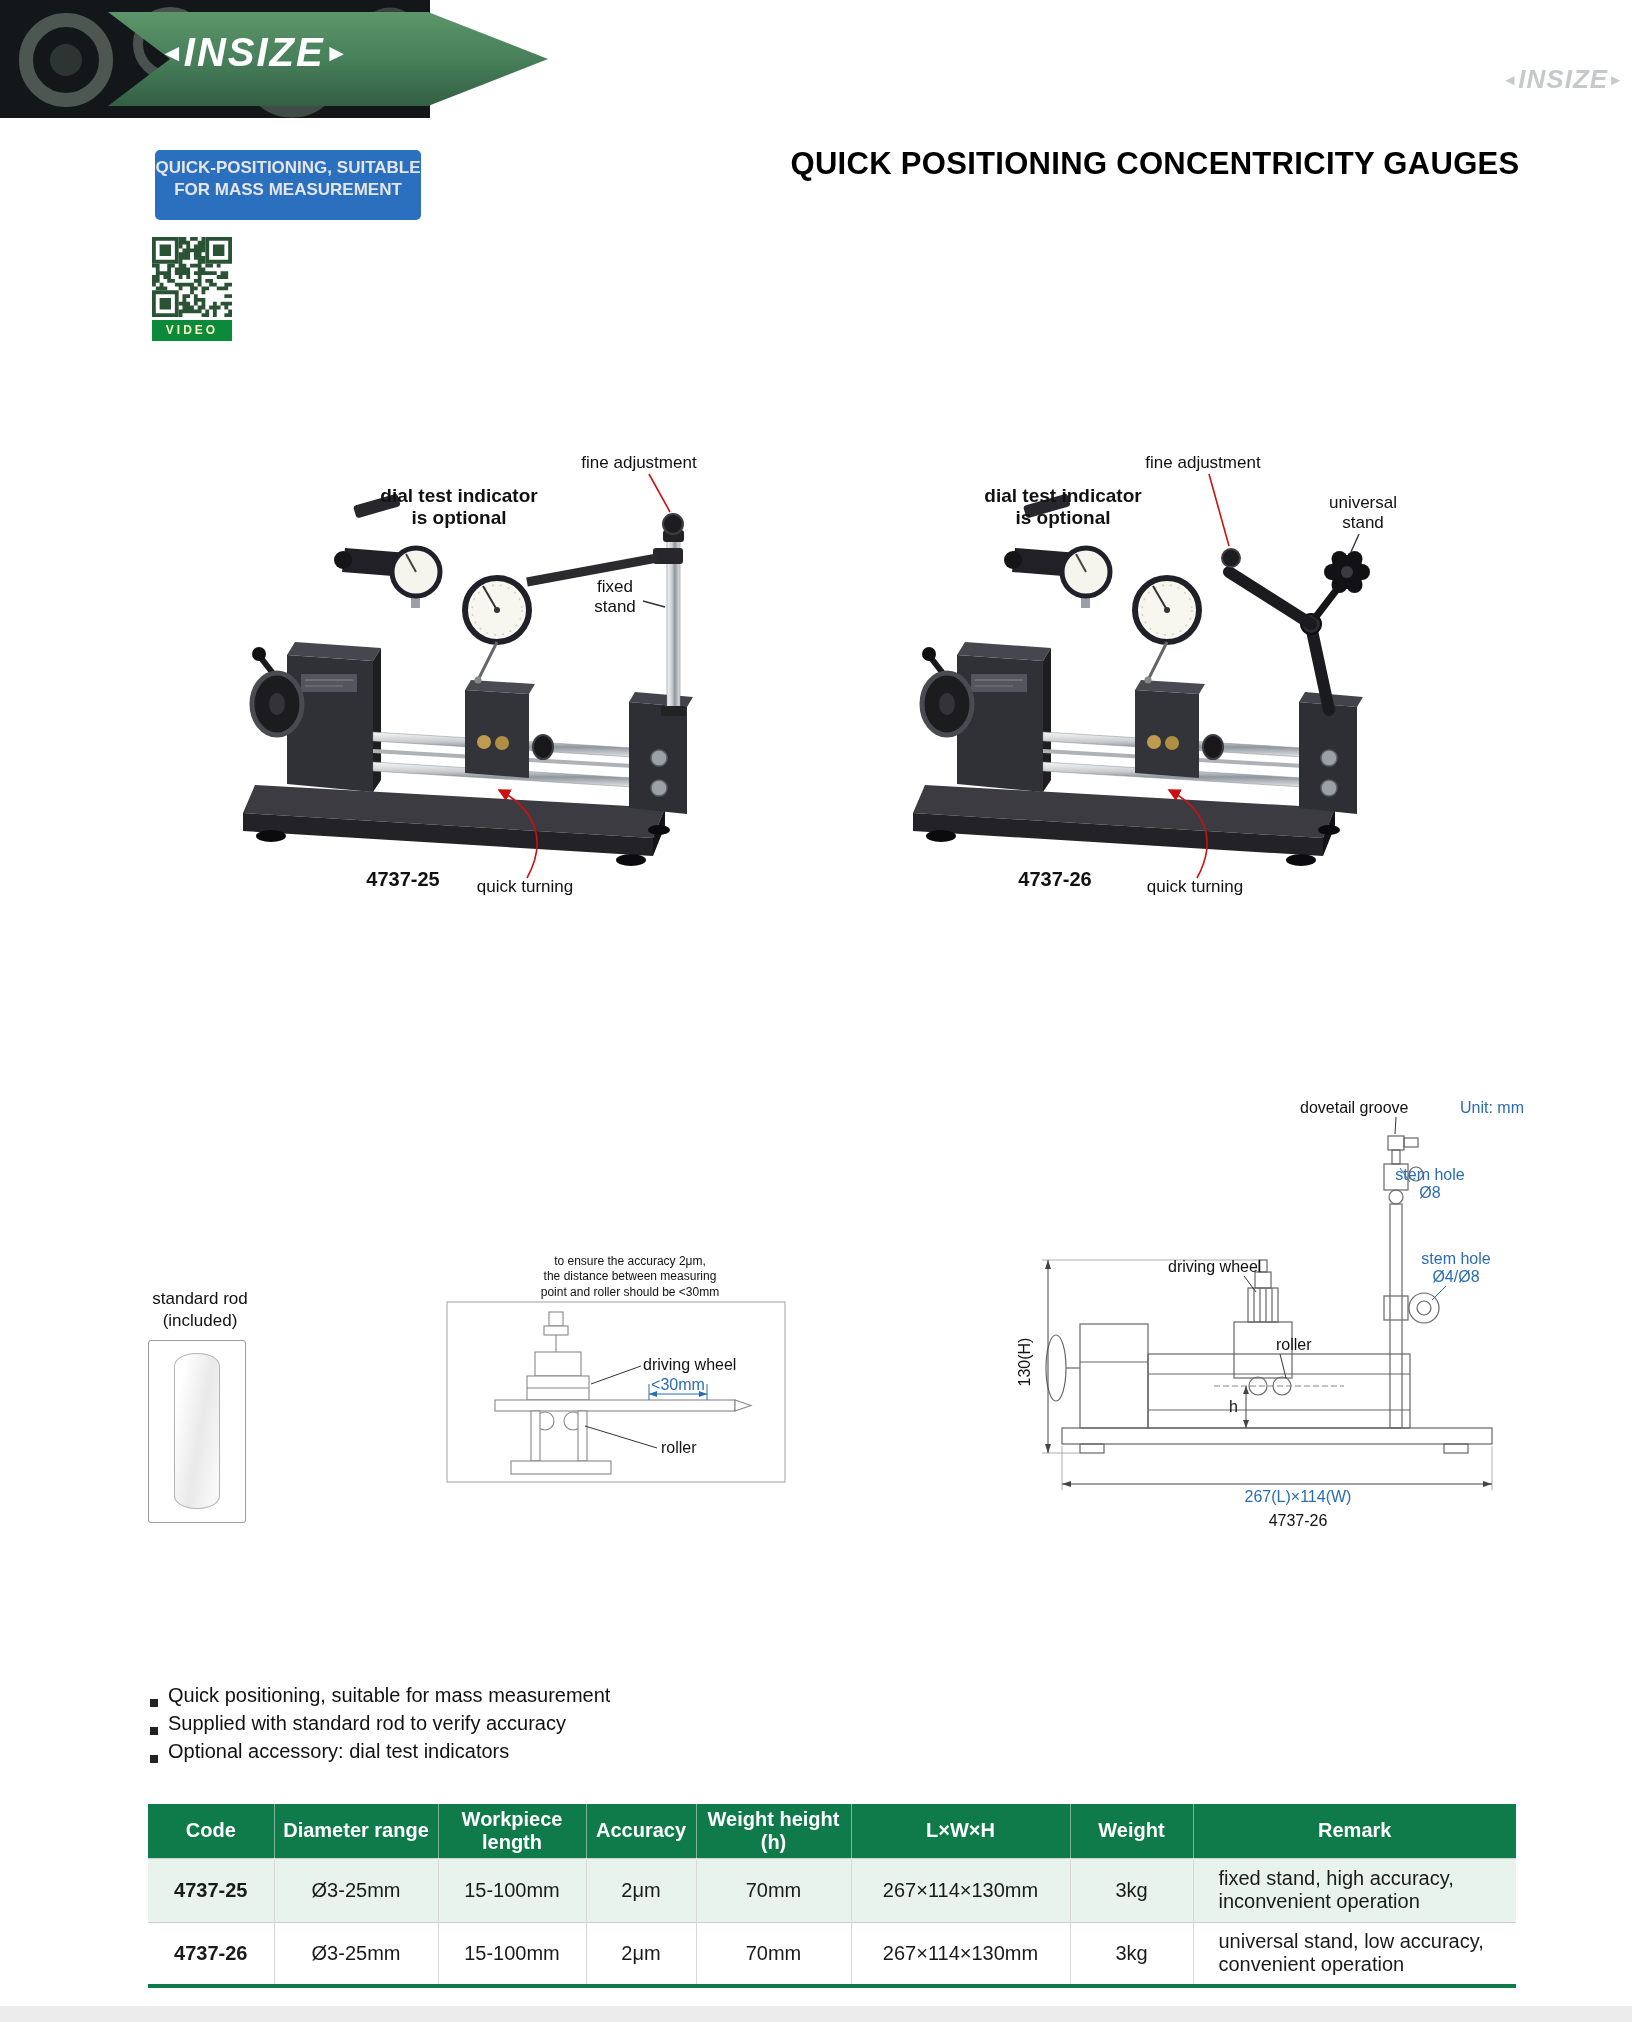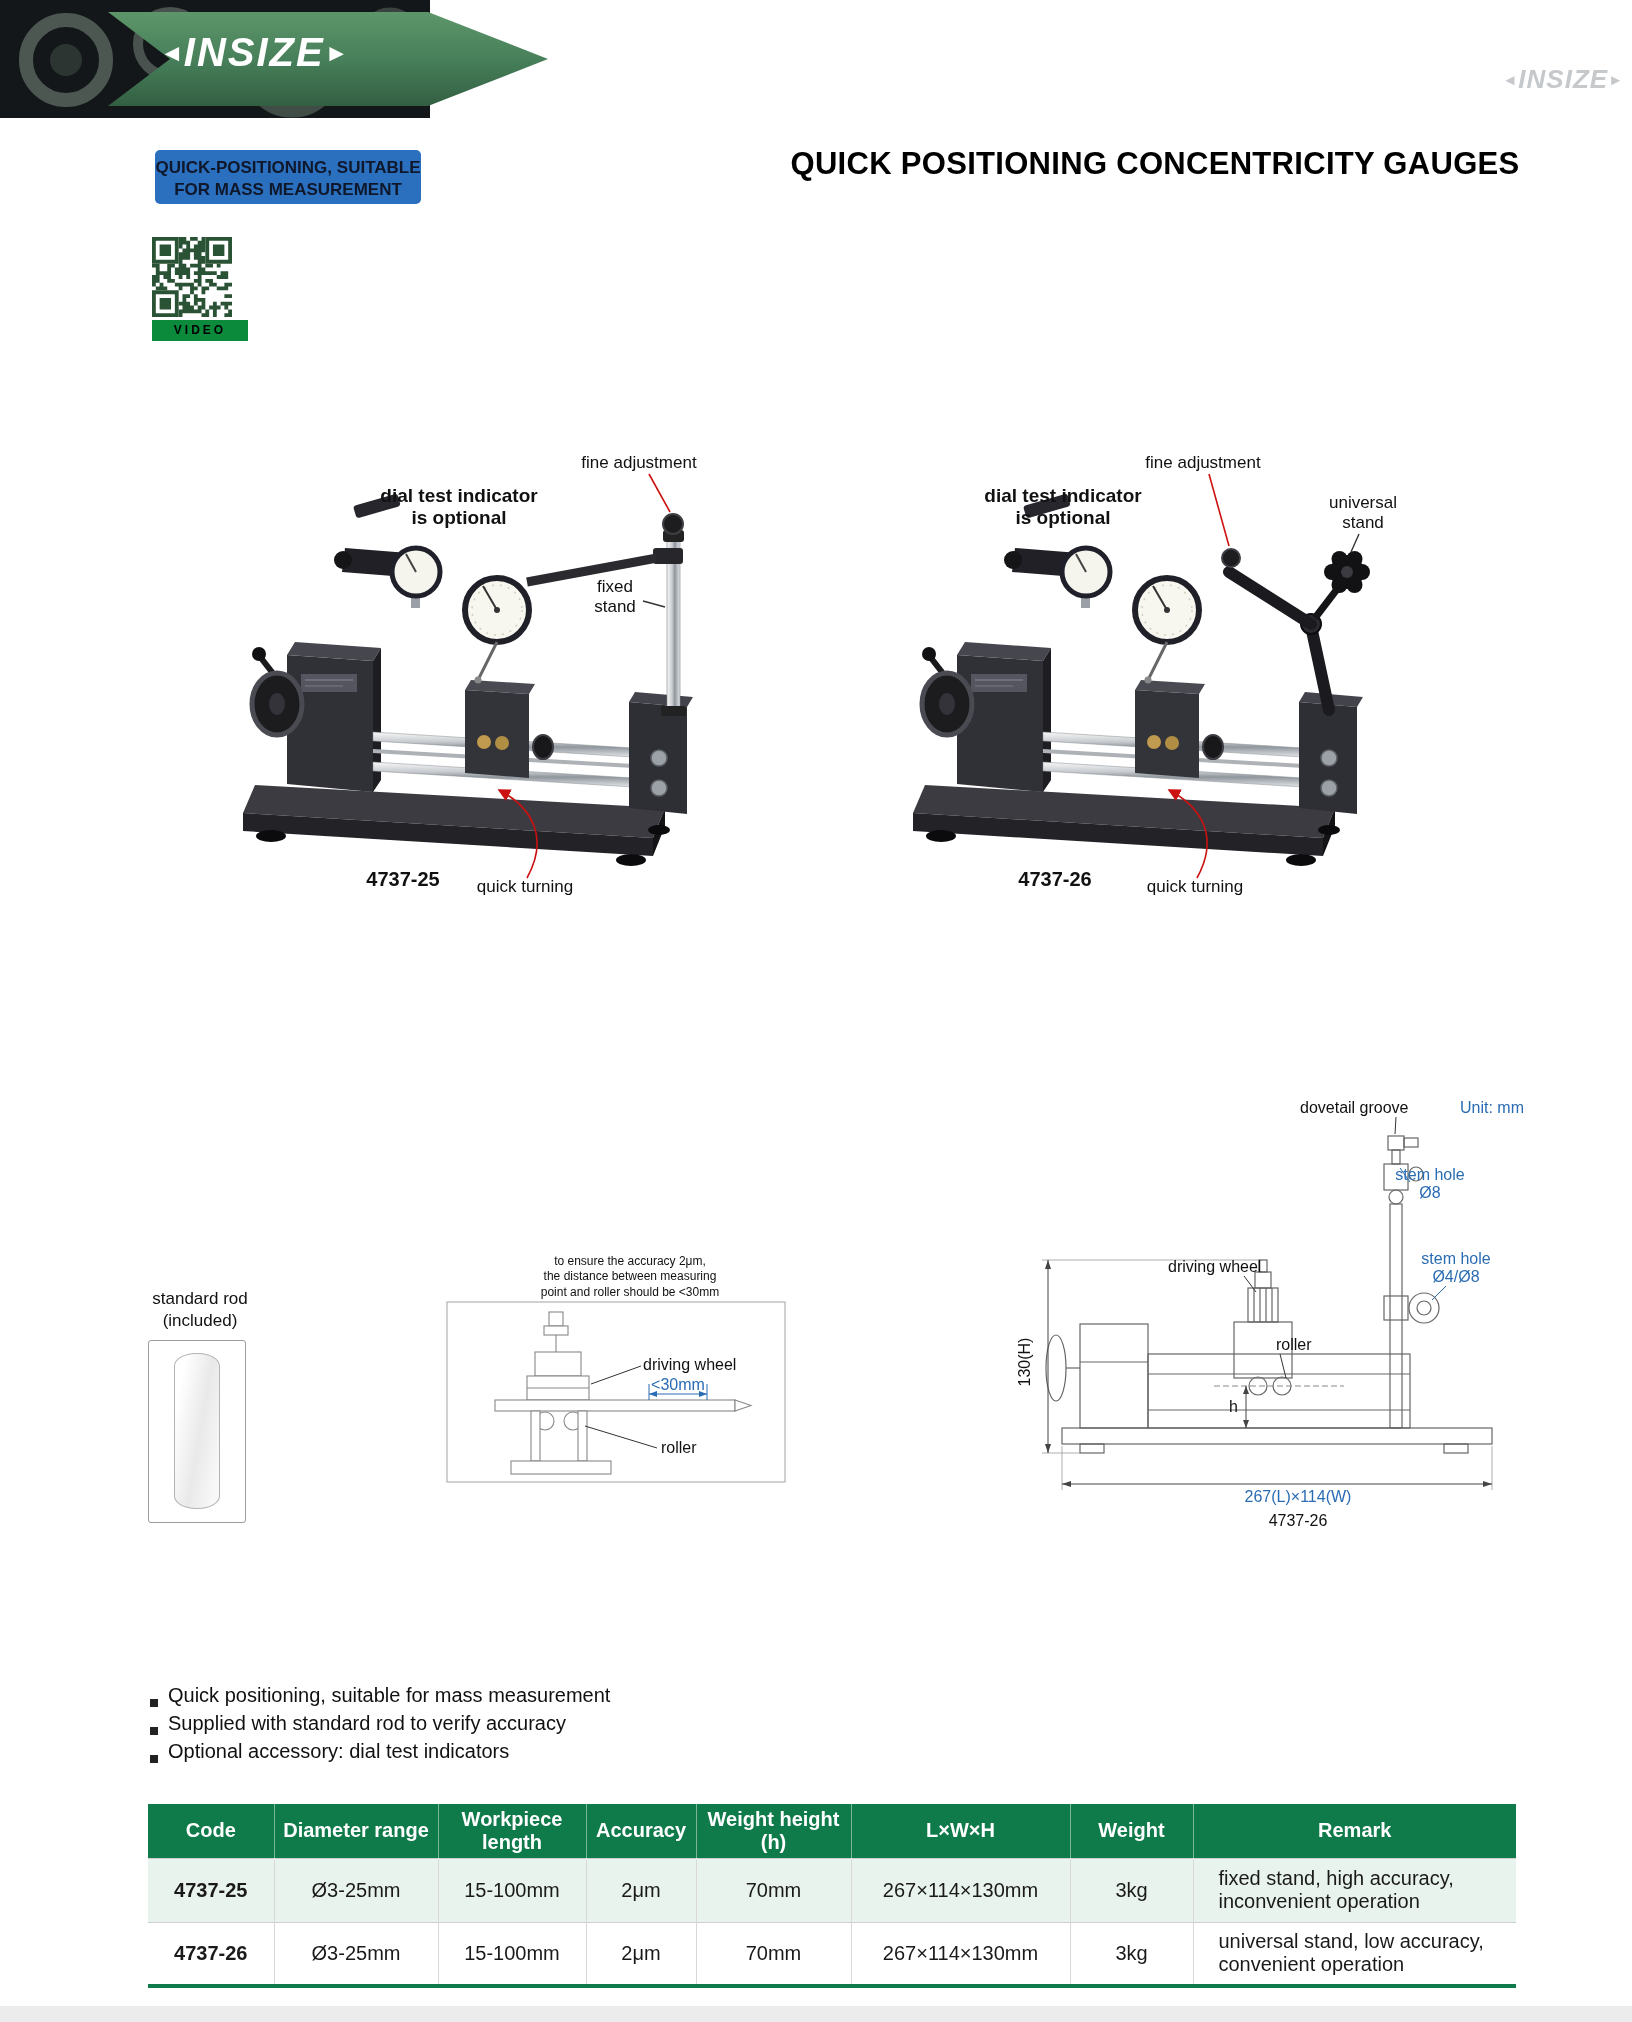--- a/index.html
+++ b/index.html
@@ -4,24 +4,24 @@
 <style>
   *{box-sizing:border-box}
   body{margin:0;background:#fff}
   .page{position:relative;width:1632px;height:2022px;background:#fff;font-family:"Liberation Sans",sans-serif;color:#111;overflow:hidden}
   .hdr-photo{position:absolute;left:0;top:0}
   .hdr-arrow{position:absolute;left:0;top:0}
   .logo{position:absolute;left:160px;top:30px;color:#fff;font-style:italic;font-weight:bold;font-size:40px;letter-spacing:2px;white-space:nowrap}
   .logo .tri{font-size:24px;vertical-align:5px;letter-spacing:0}
   .wm{position:absolute;right:8px;top:64px;color:#c6c9cc;font-style:italic;font-weight:bold;font-size:26px;letter-spacing:1px;white-space:nowrap}
   .wm .tri{font-size:15px;vertical-align:3px}
-  .badge{position:absolute;left:155px;top:150px;width:266px;height:54px;background:#2b70bf;border-radius:5px;color:#0f172a;font-weight:bold;font-size:17px;line-height:1.3;text-align:center;padding-top:7px}
+  .badge{position:absolute;left:155px;top:150px;width:266px;height:70px;background:#2b70bf;border-radius:5px;color:#e5e5e5;font-weight:bold;font-size:17px;line-height:1.3;text-align:center;padding-top:7px}
   .title{position:absolute;left:680px;top:146px;width:950px;margin:0;text-align:center;font-size:31px;font-weight:bold;letter-spacing:.3px;color:#000}
   .qr{position:absolute;left:152px;top:237px}
-  .video{position:absolute;left:152px;top:320px;width:96px;height:21px;background:#0a8a3a;color:#000000;font-weight:bold;font-size:12px;letter-spacing:3px;text-align:center;line-height:21px}
+  .video{position:absolute;left:152px;top:320px;width:80px;height:21px;background:#0a8a3a;color:#fef9c3;font-weight:bold;font-size:12px;letter-spacing:3px;text-align:center;line-height:21px}
   .fig,.acc,.dim{position:absolute}
   svg text{font-family:"Liberation Sans",sans-serif;fill:#111}
   text.lab{font-size:17px}
   text.bold{font-size:19px;font-weight:bold}
   text.code{font-size:20px;font-weight:bold}
   text.small{font-size:16px}
   text.blue{fill:#2a6cb3}
   .red-line{stroke:#cc1111;stroke-width:1.6;fill:none}
   .rod-label{position:absolute;left:130px;top:1288px;width:140px;text-align:center;font-size:17px;line-height:1.3}
   .rod-box{position:absolute;left:148px;top:1340px;width:98px;height:183px;border:1px solid #9c9c9c;border-radius:3px;background:#fff}

